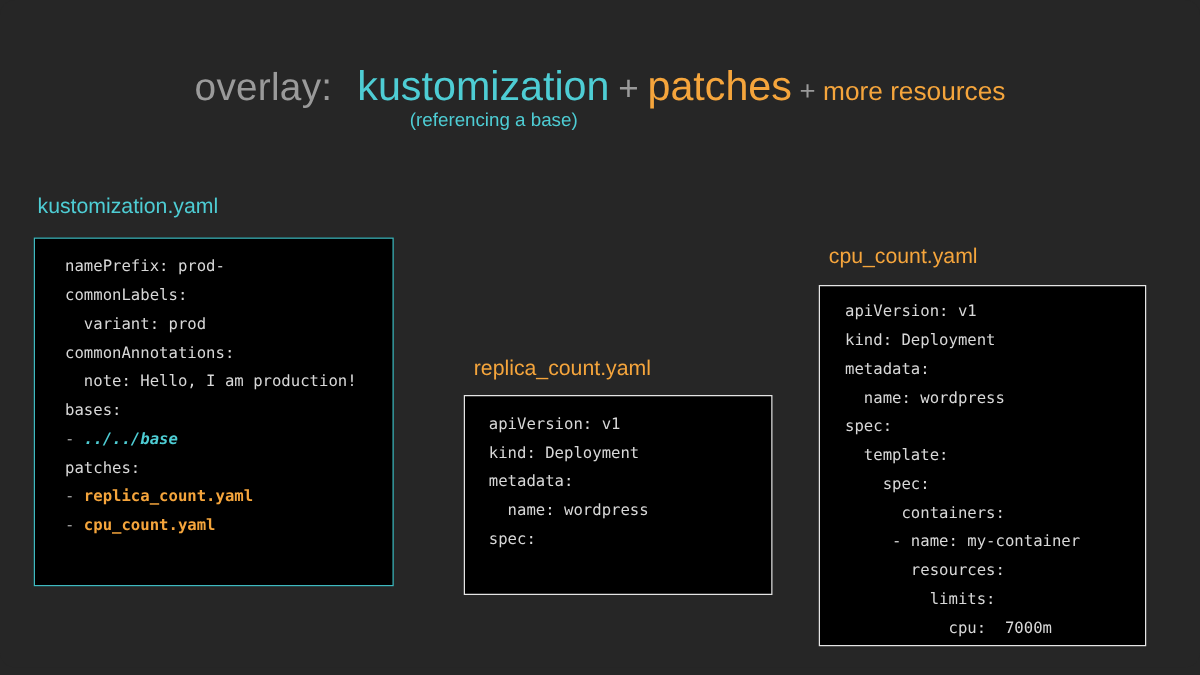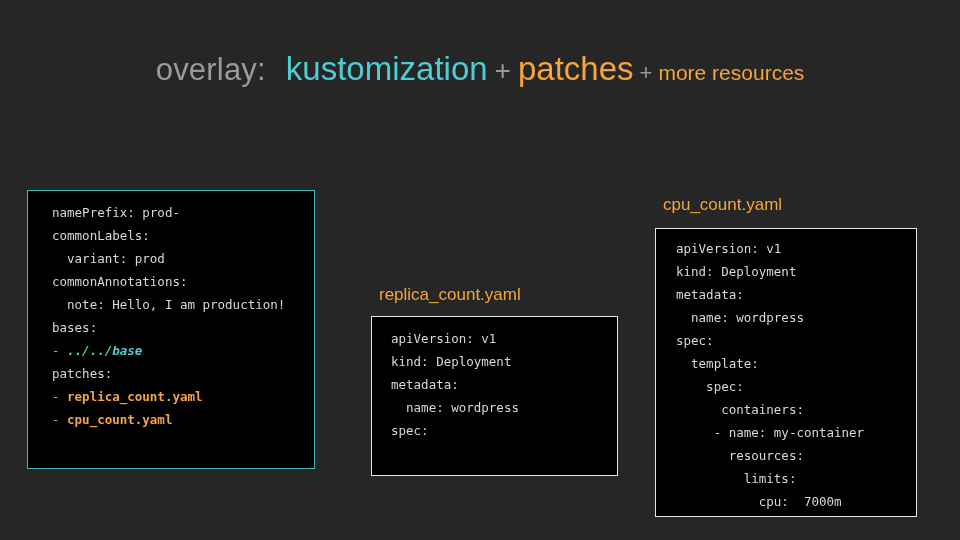--- a/index.html
+++ b/index.html
@@ -113,21 +113,25 @@
 </style>
 </head>
 <body>
 
 <div id="slide">
 
   <div id="heading">
     <span class="h-overlay">overlay:</span><span class="h-gap"></span><span class="h-kustomization">kustomization</span><span class="h-plus">+</span><span class="h-patches">patches</span><span class="h-plus2">+</span><span class="h-more">more resources</span>
   </div>
 
+  <div id="subtitle">
+    <span class="sub-shift">(referencing a base)</span>
+  </div>
 
+  <div class="file-label label-teal" id="label-kustomization">kustomization.yaml</div>
   <div class="code-box box-teal" id="box-kustomization">
     <div class="code-body"><div class="code-line"><span>namePrefix: prod-</span></div><div class="code-line"><span>commonLabels:</span></div><div class="code-line"><span>  variant: prod</span></div><div class="code-line"><span>commonAnnotations:</span></div><div class="code-line"><span>  note: Hello, I am production!</span></div><div class="code-line"><span>bases:</span></div><div class="code-line"><span class="tok-dash">- </span><span class="tok-teal">../../base</span></div><div class="code-line"><span>patches:</span></div><div class="code-line"><span class="tok-dash">- </span><span class="tok-orange">replica_count.yaml</span></div><div class="code-line"><span class="tok-dash">- </span><span class="tok-orange">cpu_count.yaml</span></div></div>
   </div>
 
   <div class="file-label label-orange" id="label-replica">replica_count.yaml</div>
   <div class="code-box box-orange" id="box-replica">
     <div class="code-body"><div class="code-line"><span>apiVersion: v1</span></div><div class="code-line"><span>kind: Deployment</span></div><div class="code-line"><span>metadata:</span></div><div class="code-line"><span>  name: wordpress</span></div><div class="code-line"><span>spec:</span></div></div>
   </div>
 
   <div class="file-label label-orange" id="label-cpu">cpu_count.yaml</div>

